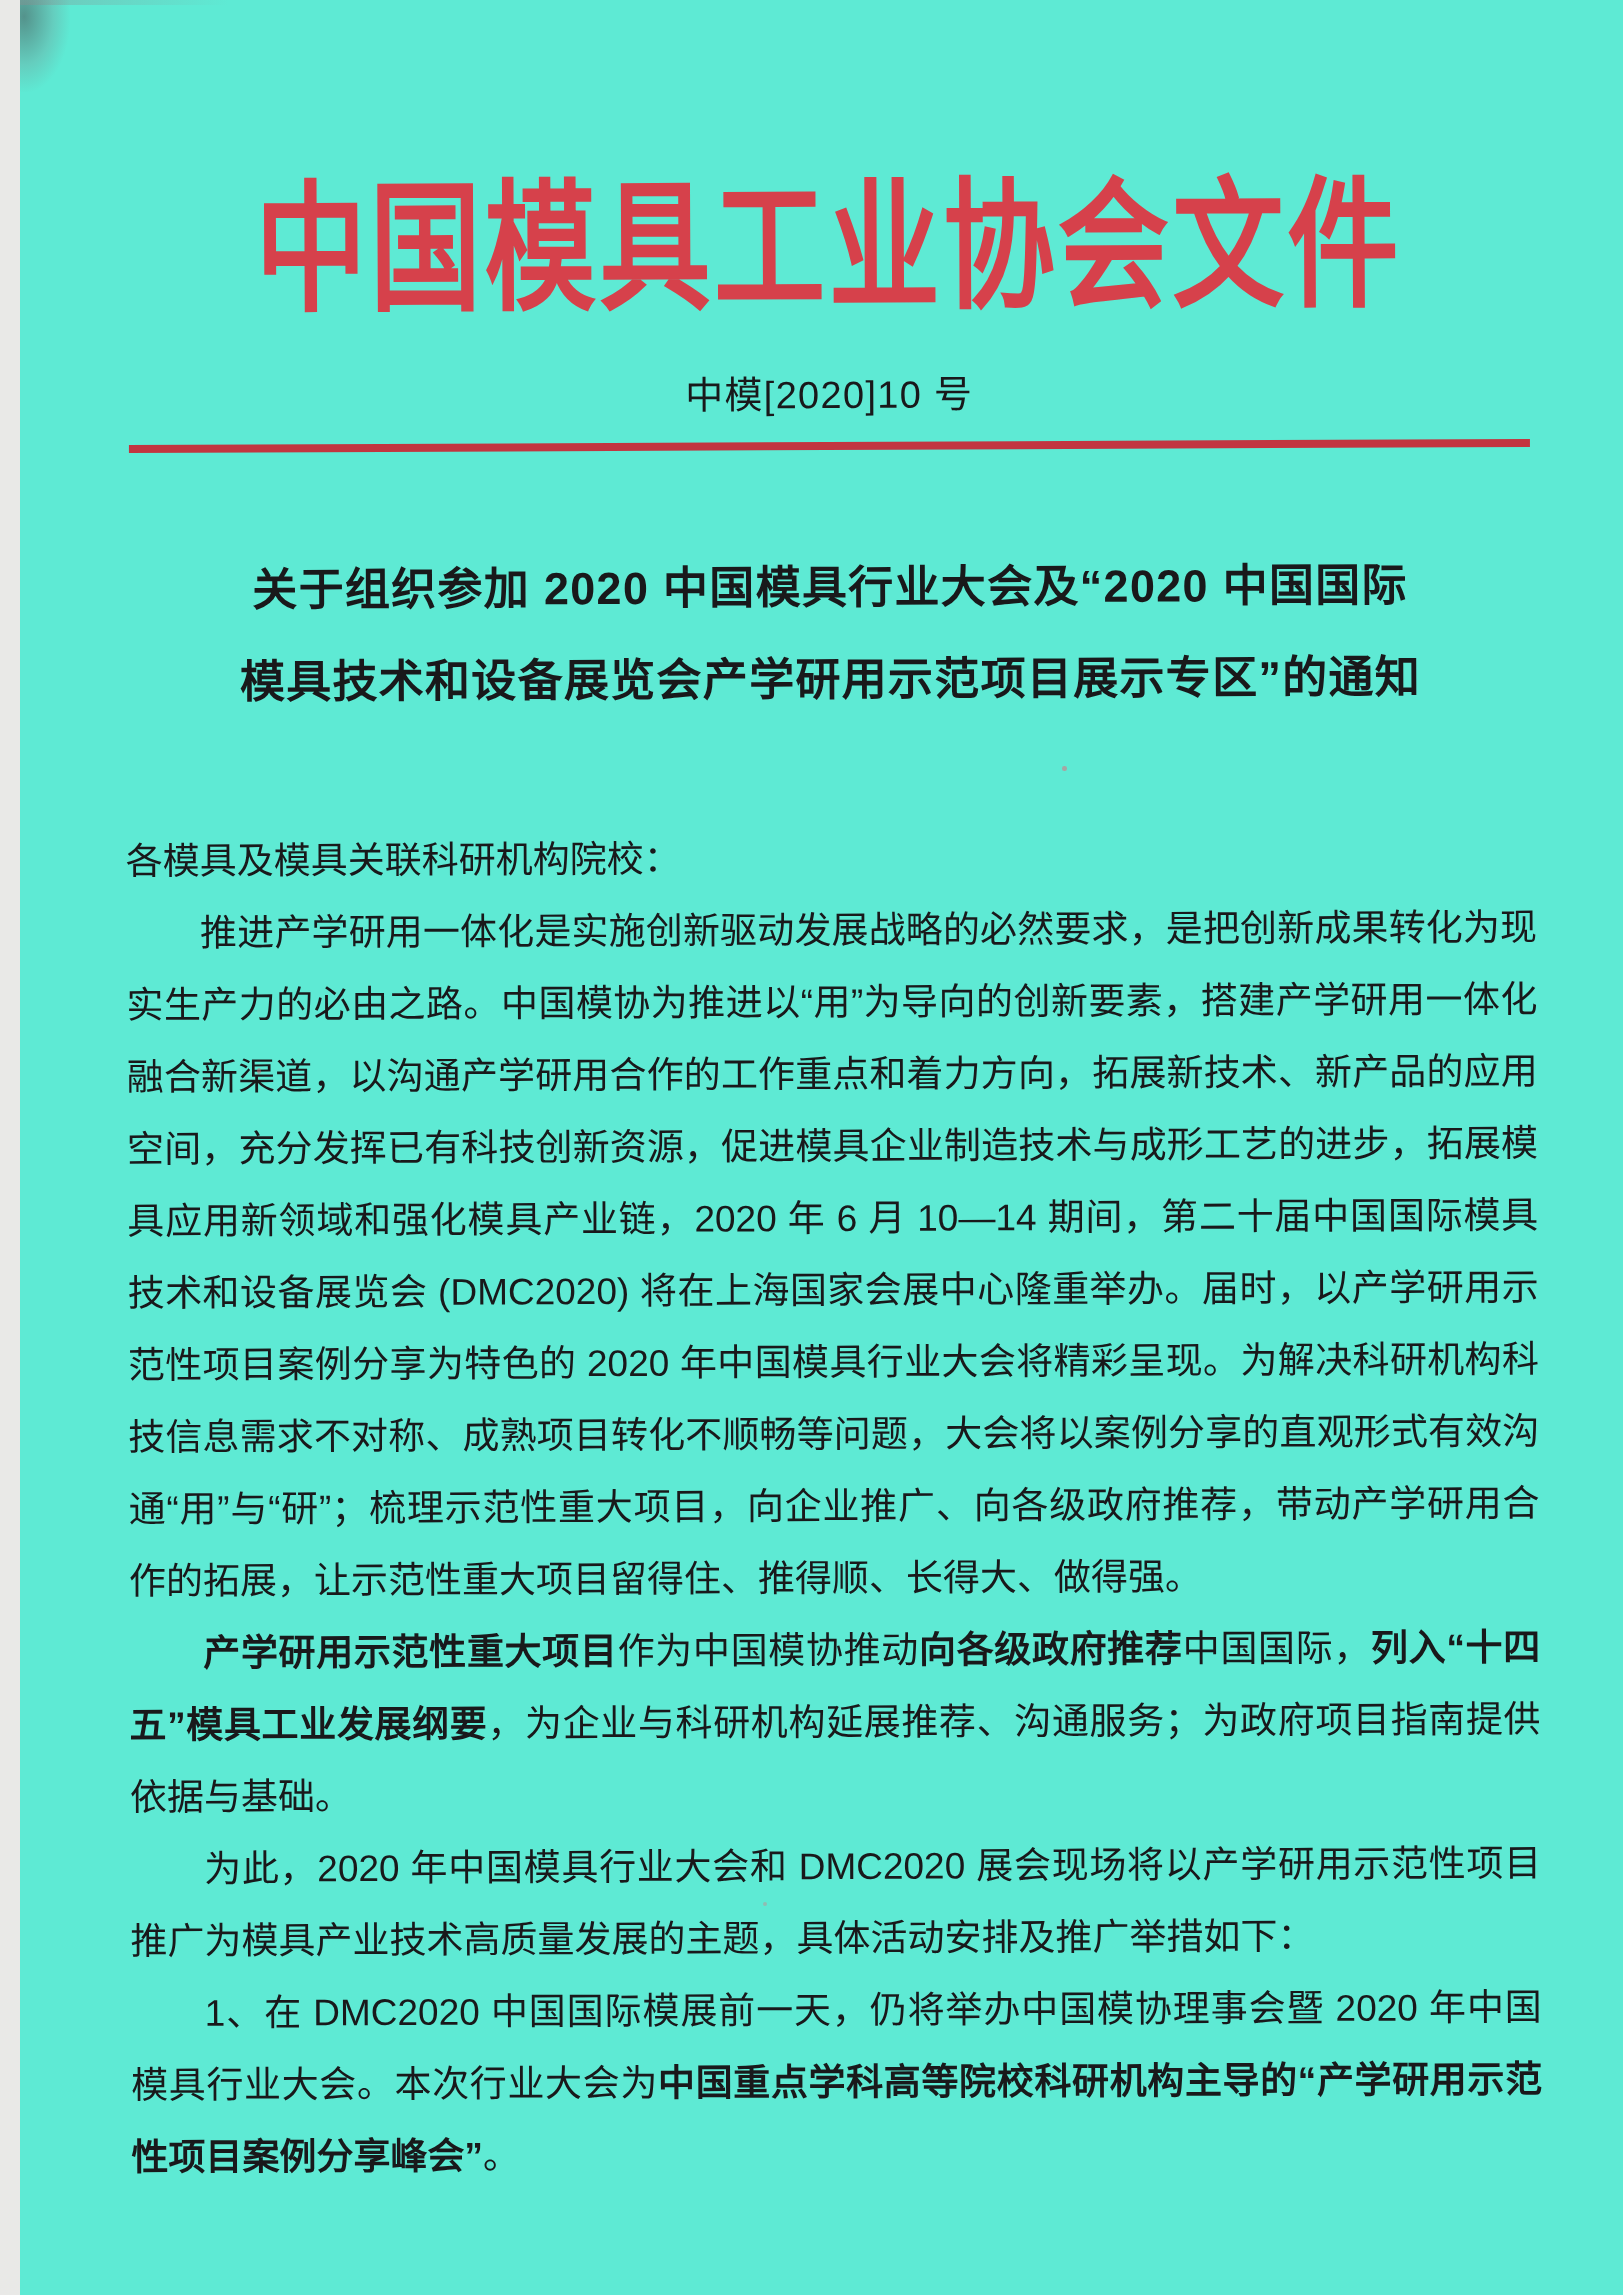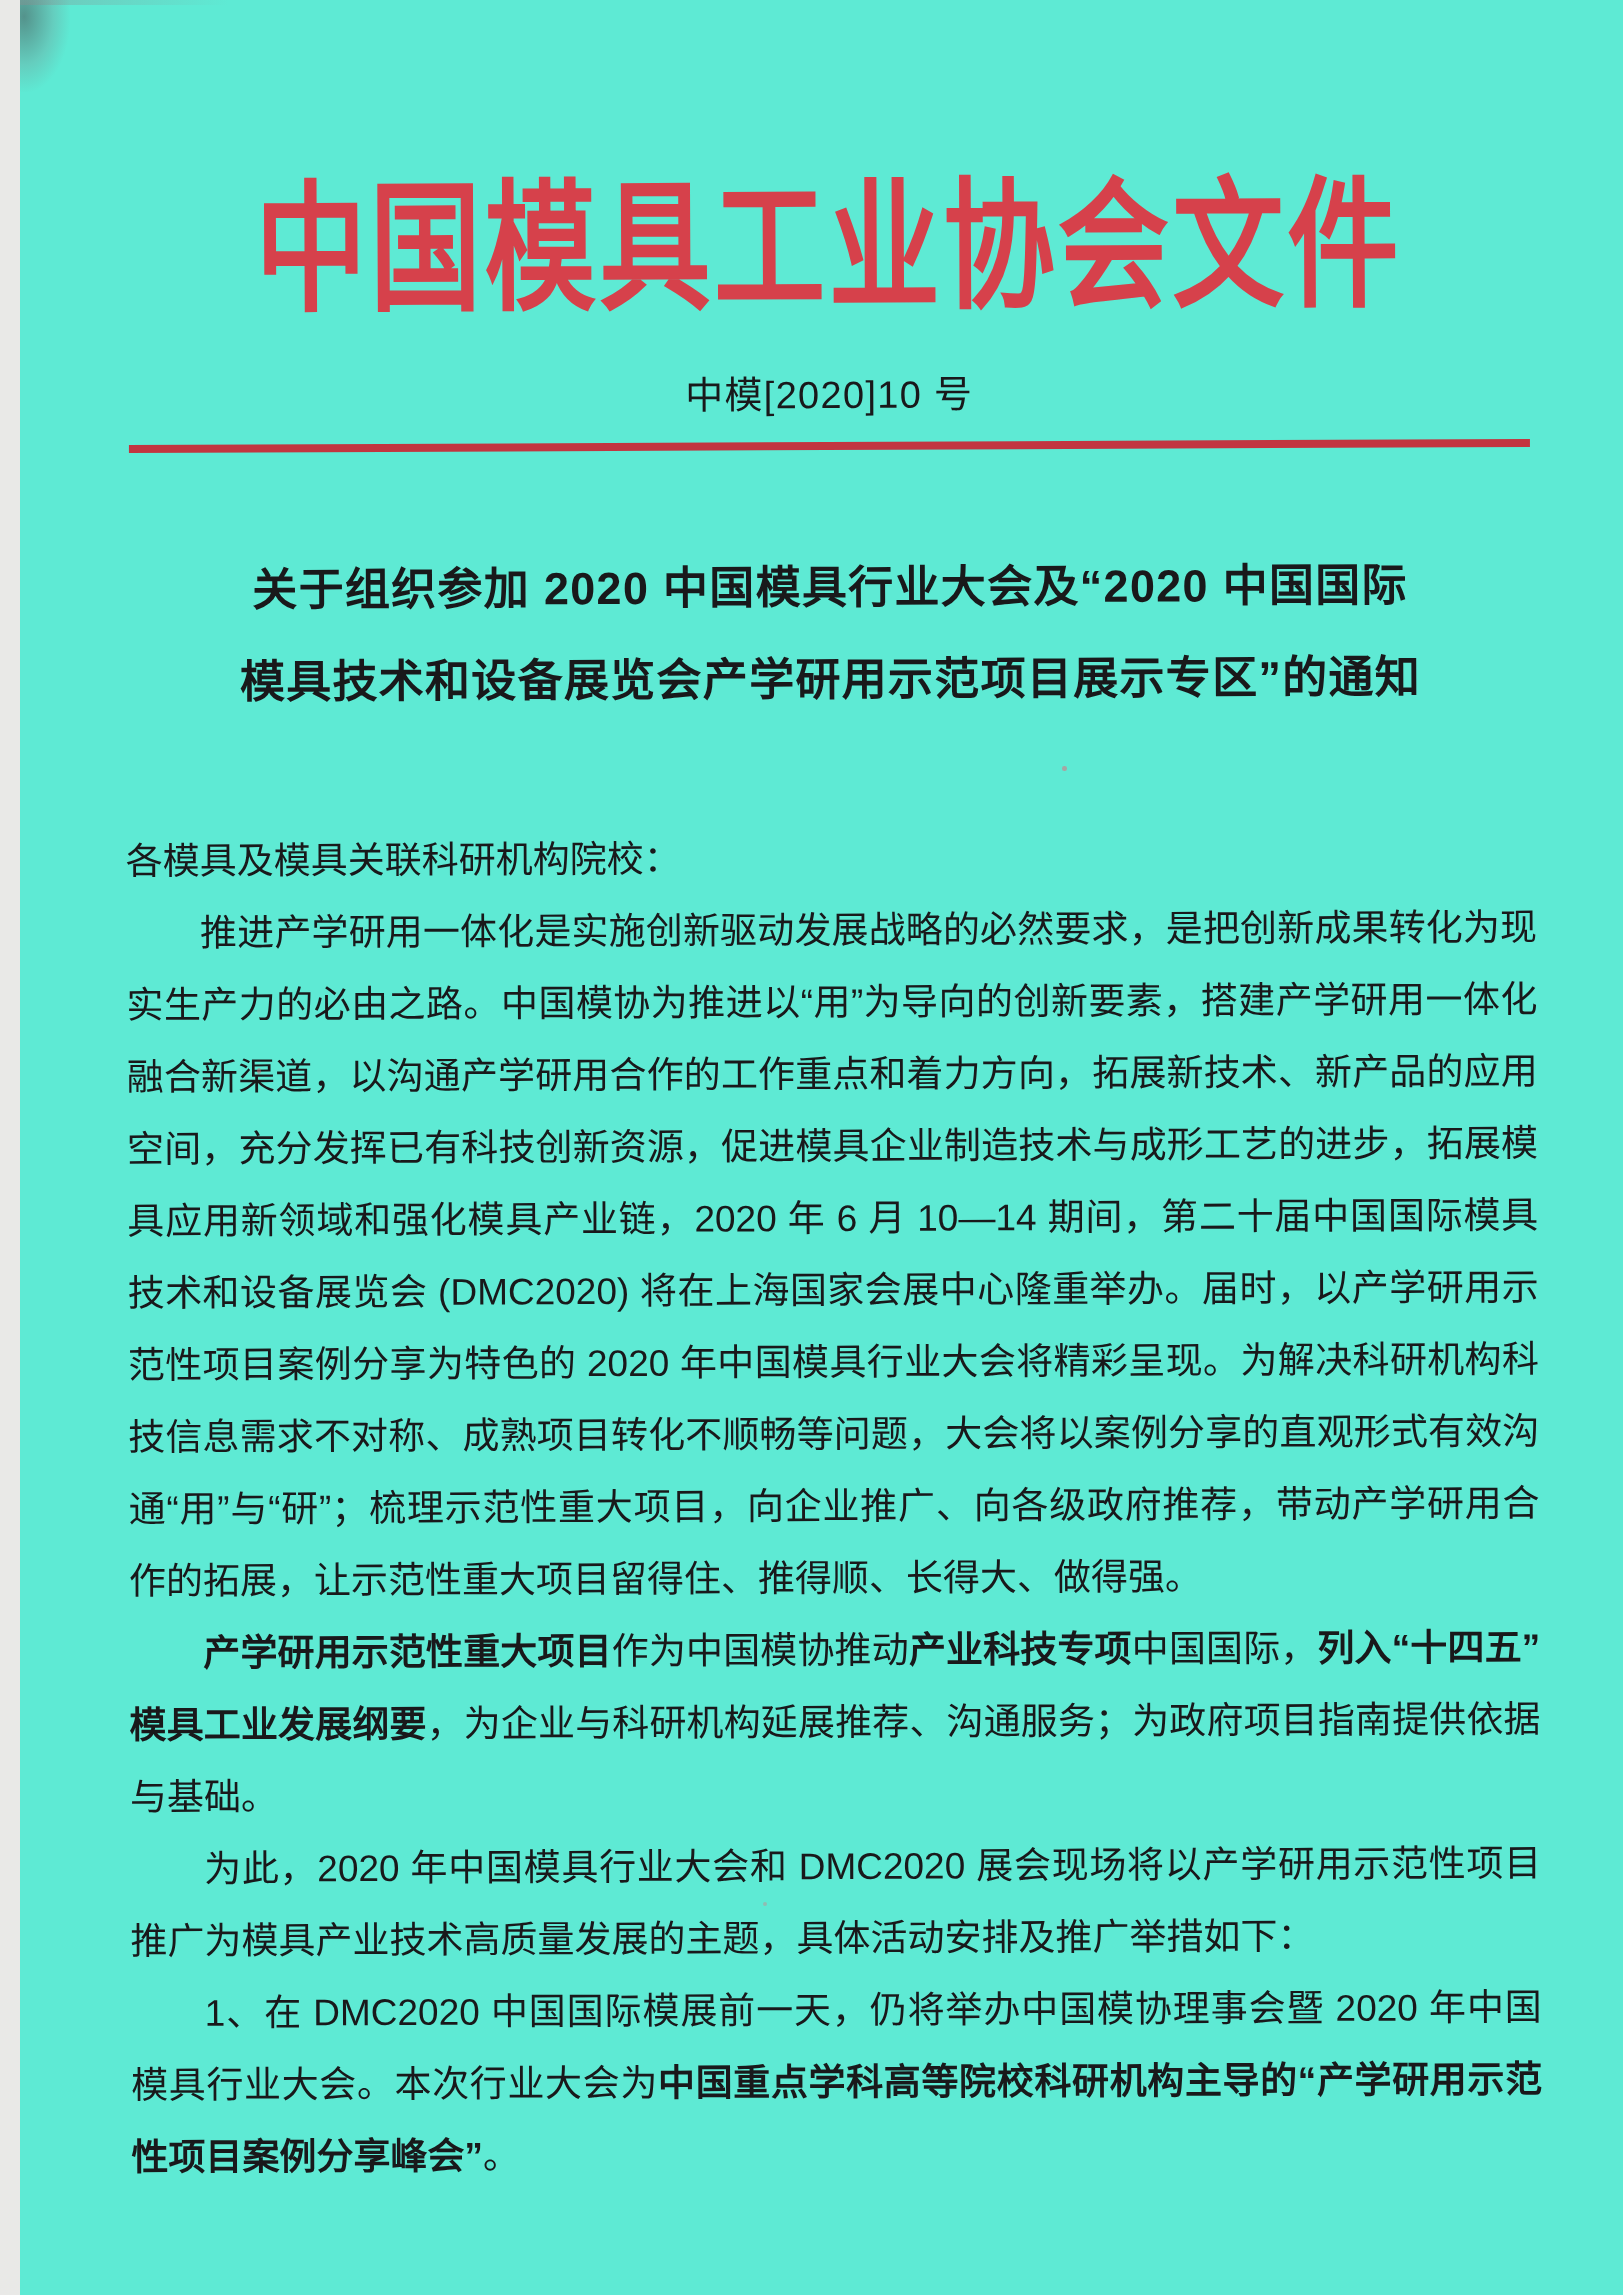--- a/index.html
+++ b/index.html
@@ -95,21 +95,21 @@
     <div class="doc-number">中模[2020]10 号</div>
     <hr class="red-rule">
     <h2 class="doc-title">
       <span>关于组织参加 2020 中国模具行业大会及“2020 中国国际</span><br>
       <span>模具技术和设备展览会产学研用示范项目展示专区”的通知</span>
     </h2>
     <div class="content">
       <p class="salutation">各模具及模具关联科研机构院校：</p>
       <div>
           <p class="para indent"><span>推进产学研用一体化是实施创新驱动发展战略的必然要求，是把创新成果转化为现实生产力的必由之路。中国模协为推进以“用”为导向的创新要素，搭建产学研用一体化融合新渠道，以沟通产学研用合作的工作重点和着力方向，拓展新技术、新产品的应用空间，充分发挥已有科技创新资源，促进模具企业制造技术与成形工艺的进步，拓展模具应用新领域和强化模具产业链，2020 年 6 月 10—14 期间，第二十届中国国际模具技术和设备展览会 (DMC2020) 将在上海国家会展中心隆重举办。届时，以产学研用示范性项目案例分享为特色的 2020 年中国模具行业大会将精彩呈现。为解决科研机构科技信息需求不对称、成熟项目转化不顺畅等问题，大会将以案例分享的直观形式有效沟通“用”与“研”；梳理示范性重大项目，向企业推广、向各级政府推荐，带动产学研用合作的拓展，让示范性重大项目留得住、推得顺、长得大、做得强。</span></p>
-          <p class="para indent"><span class="b">产学研用示范性重大项目</span><span>作为中国模协推动</span><span class="b">产业科技专项</span><span>中国国际，</span><span class="b">列入“十四五”模具工业发展纲要</span><span>，为企业与科研机构延展推荐、沟通服务；为政府项目指南提供依据与基础。</span></p>
+          <p class="para indent"><span class="b">产学研用示范性重大项目</span><span>作为中国模协推动</span><span class="b">向各级政府推荐</span><span>中国国际，</span><span class="b">列入“十四五”模具工业发展纲要</span><span>，为企业与科研机构延展推荐、沟通服务；为政府项目指南提供依据与基础。</span></p>
           <p class="para indent"><span>为此，2020 年中国模具行业大会和 DMC2020 展会现场将以产学研用示范性项目推广为模具产业技术高质量发展的主题，具体活动安排及推广举措如下：</span></p>
           <p class="para indent"><span>1、在 DMC2020 中国国际模展前一天，仍将举办中国模协理事会暨 2020 年中国模具行业大会。本次行业大会为</span><span class="b">中国重点学科高等院校科研机构主导的“产学研用示范性项目案例分享峰会”</span><span>。</span></p>
         </div>
     </div>
   </div>
   <div class="corner-smudge"></div>
   <div class="edge-streak"></div>
   <div class="speck s1"></div>
   <div class="speck s2"></div>
   <div class="speck s3"></div>

